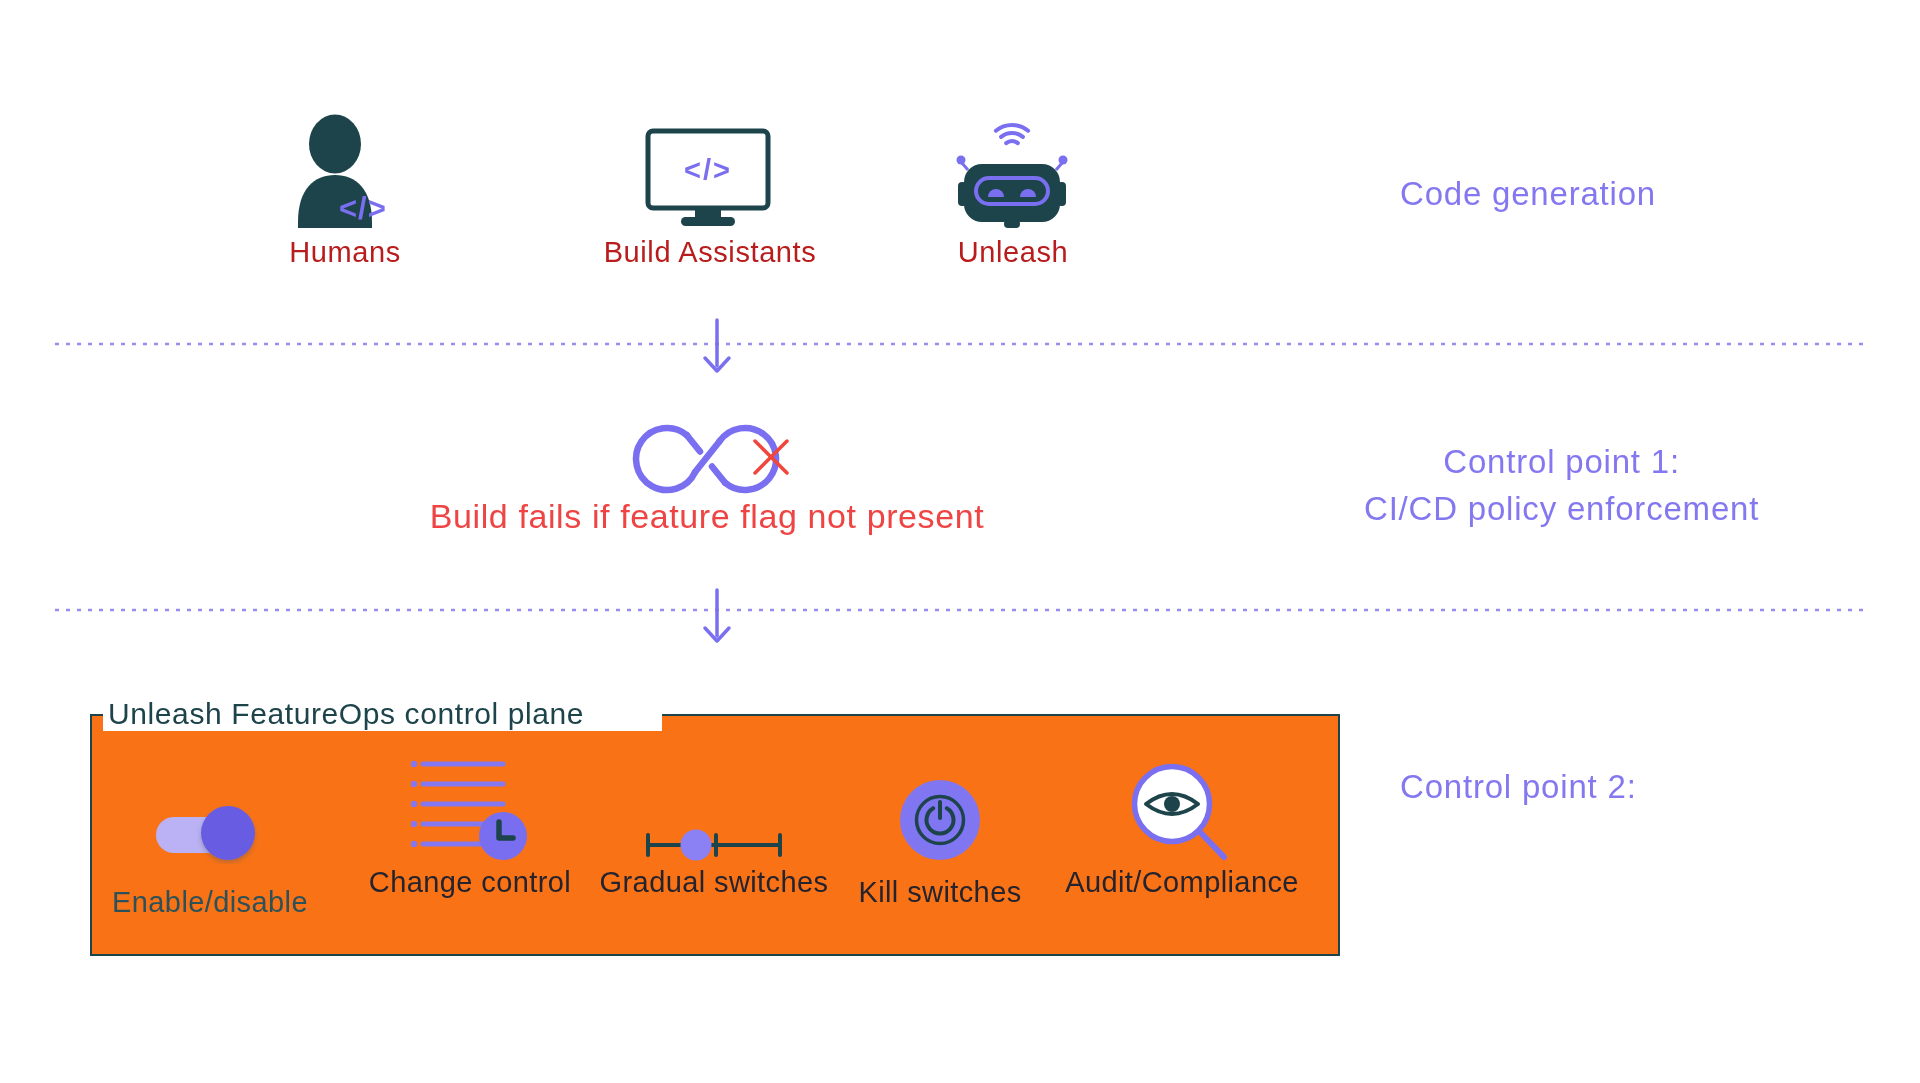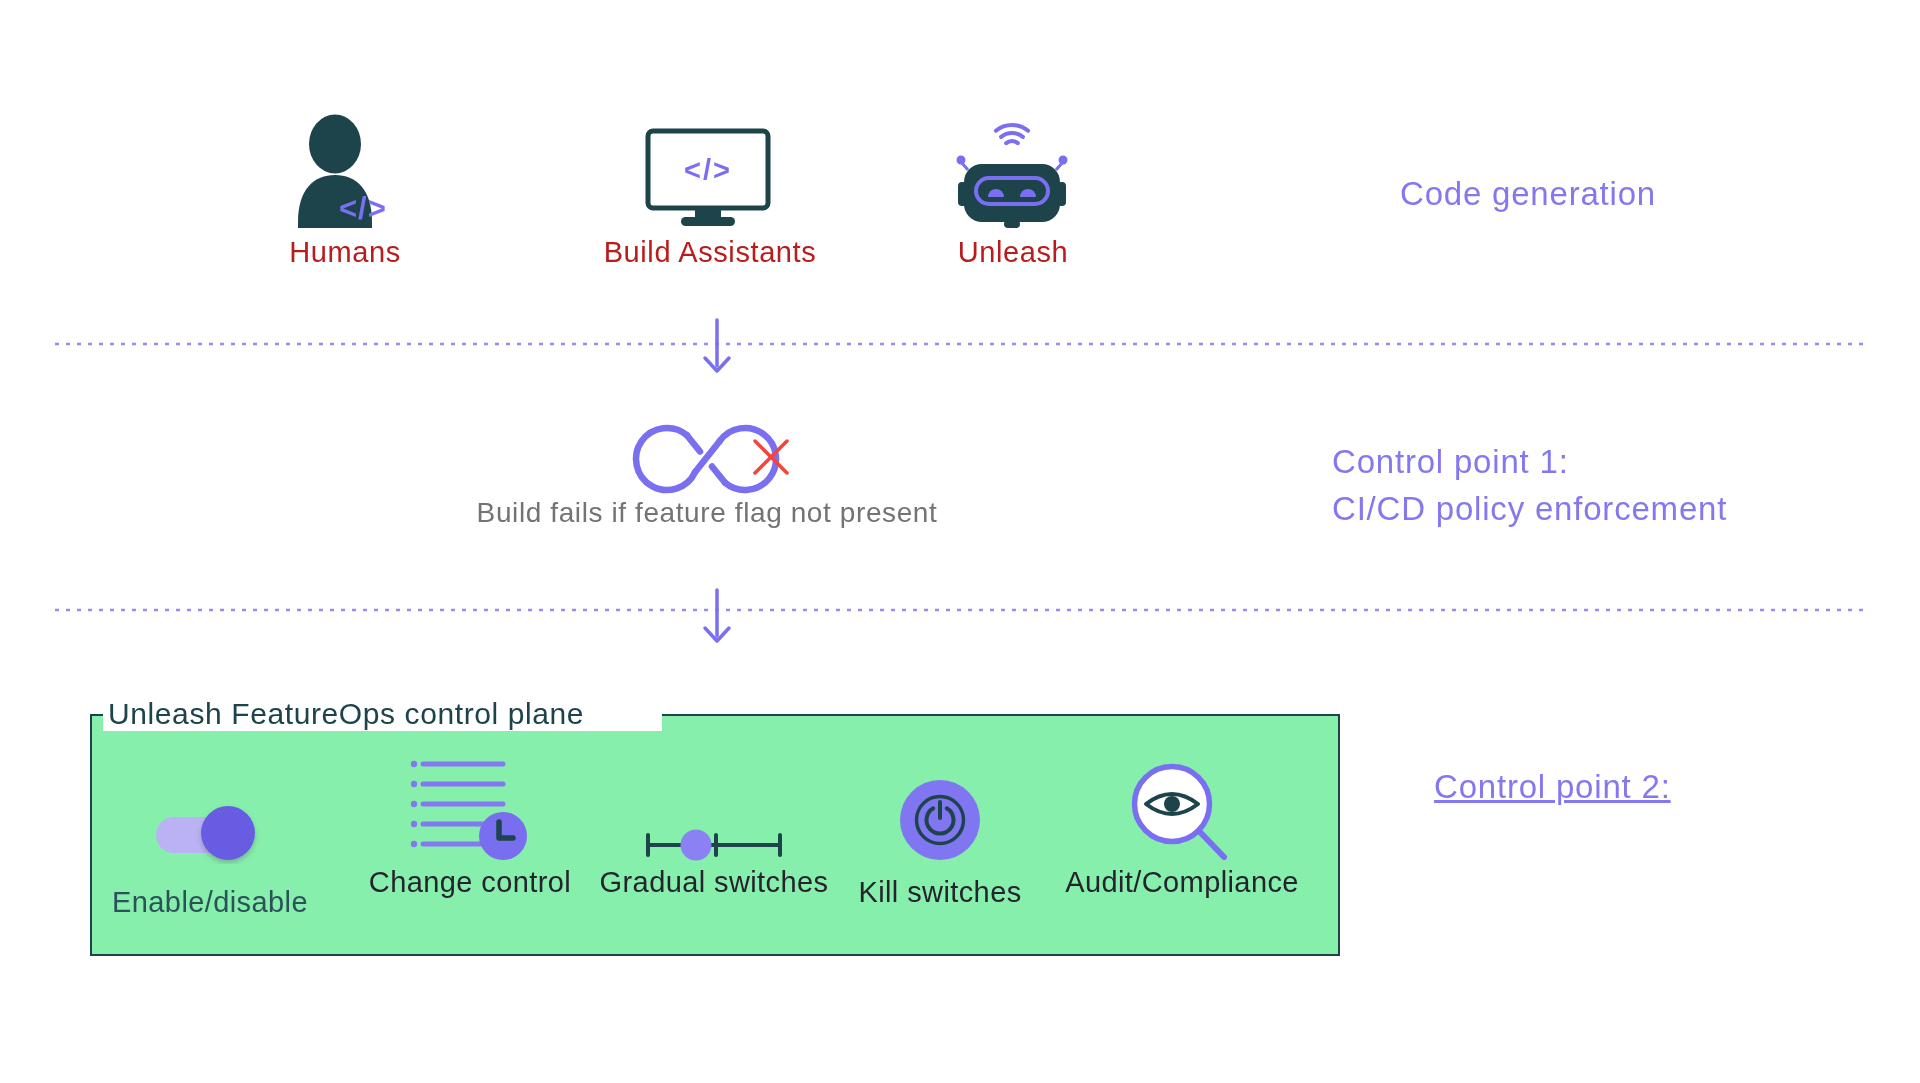--- a/index.html
+++ b/index.html
@@ -9,24 +9,24 @@
   }
   .abs{position:absolute;}
   .centered{transform:translateX(-50%);}
   .icon-label{
     font-size:29px;color:#b91c1c;letter-spacing:.6px;white-space:nowrap;
   }
   .stage-label{
     font-size:33px;color:#8478F1;letter-spacing:.8px;line-height:47px;white-space:nowrap;
   }
   .caption{
-    font-size:28px;color:#737373;letter-spacing:.6px;white-space:nowrap;
+    font-size:34px;color:#ef4444;letter-spacing:.6px;white-space:nowrap;
   }
   .box{
-    border:2.5px solid #1D434B;background:#86efac;
+    border:2.5px solid #1D434B;background:#f97316;
   }
   .box-title{
     position:absolute;top:-19px;left:11px;background:#ffffff;
     padding:0 78px 0 5px;font-size:30px;color:#1D434B;letter-spacing:.6px;white-space:nowrap;
   }
   .plane-label{
     font-size:29px;letter-spacing:.4px;color:#25232E;white-space:nowrap;
   }
   .plane-label.teal{color:#2D5158;margin-top:20px;}
   svg{display:block;}
@@ -91,21 +91,21 @@
       <path d="M 90 46.5 L 103.1 62.7"></path>
     </g>
     <g stroke="#F2453C" stroke-width="3.5" stroke-linecap="round">
       <line x1="133" y1="21" x2="165" y2="53"></line>
       <line x1="165" y1="21" x2="133" y2="53"></line>
     </g>
   </svg>
 
   <div class="abs centered caption" style="left:707px;top:497px;">Build fails if feature flag not present</div>
 
-  <div class="abs stage-label" style="left:1332px;top:438px;">
+  <div class="abs stage-label" style="left:1364px;top:438px;text-align:center;">
     <div>Control point 1:</div>
     <div>CI/CD policy enforcement</div>
   </div>
 
   <svg class="abs" style="left:55px;top:608px;" width="1812" height="4" viewBox="0 0 1812 4">
     <line x1="0" y1="2" x2="1812" y2="2" stroke="#968EEF" stroke-width="2.6" stroke-dasharray="4 7"></line>
   </svg>
   <svg class="abs" style="left:700px;top:588px;" width="34" height="58" viewBox="0 0 34 58">
     <line x1="17" y1="2" x2="17" y2="48" stroke="#7A6FF0" stroke-width="3.5" stroke-linecap="round"></line>
     <path d="M 5 40 L 17 53 L 29 40" fill="none" stroke="#7A6FF0" stroke-width="3.5" stroke-linecap="round" stroke-linejoin="round"></path>
@@ -167,17 +167,17 @@
       <circle cx="46" cy="42" r="8" fill="#1D434B"></circle>
     </svg>
 
     <div class="abs centered plane-label teal" style="left:118px;top:150px;">Enable/disable</div>
     <div class="abs centered plane-label" style="left:378px;top:150px;">Change control</div>
     <div class="abs centered plane-label" style="left:622px;top:150px;">Gradual switches</div>
     <div class="abs centered plane-label" style="left:848px;top:150px;margin-top:10px;">Kill switches</div>
     <div class="abs centered plane-label" style="left:1090px;top:150px;">Audit/Compliance</div>
   </div>
 
-  <div class="abs stage-label" style="left:1434px;top:763px;text-decoration:underline;">
+  <div class="abs stage-label" style="left:1400px;top:763px;">
     <div>Control point 2:</div>
   </div>
 
 </div>
 
 </body></html>

